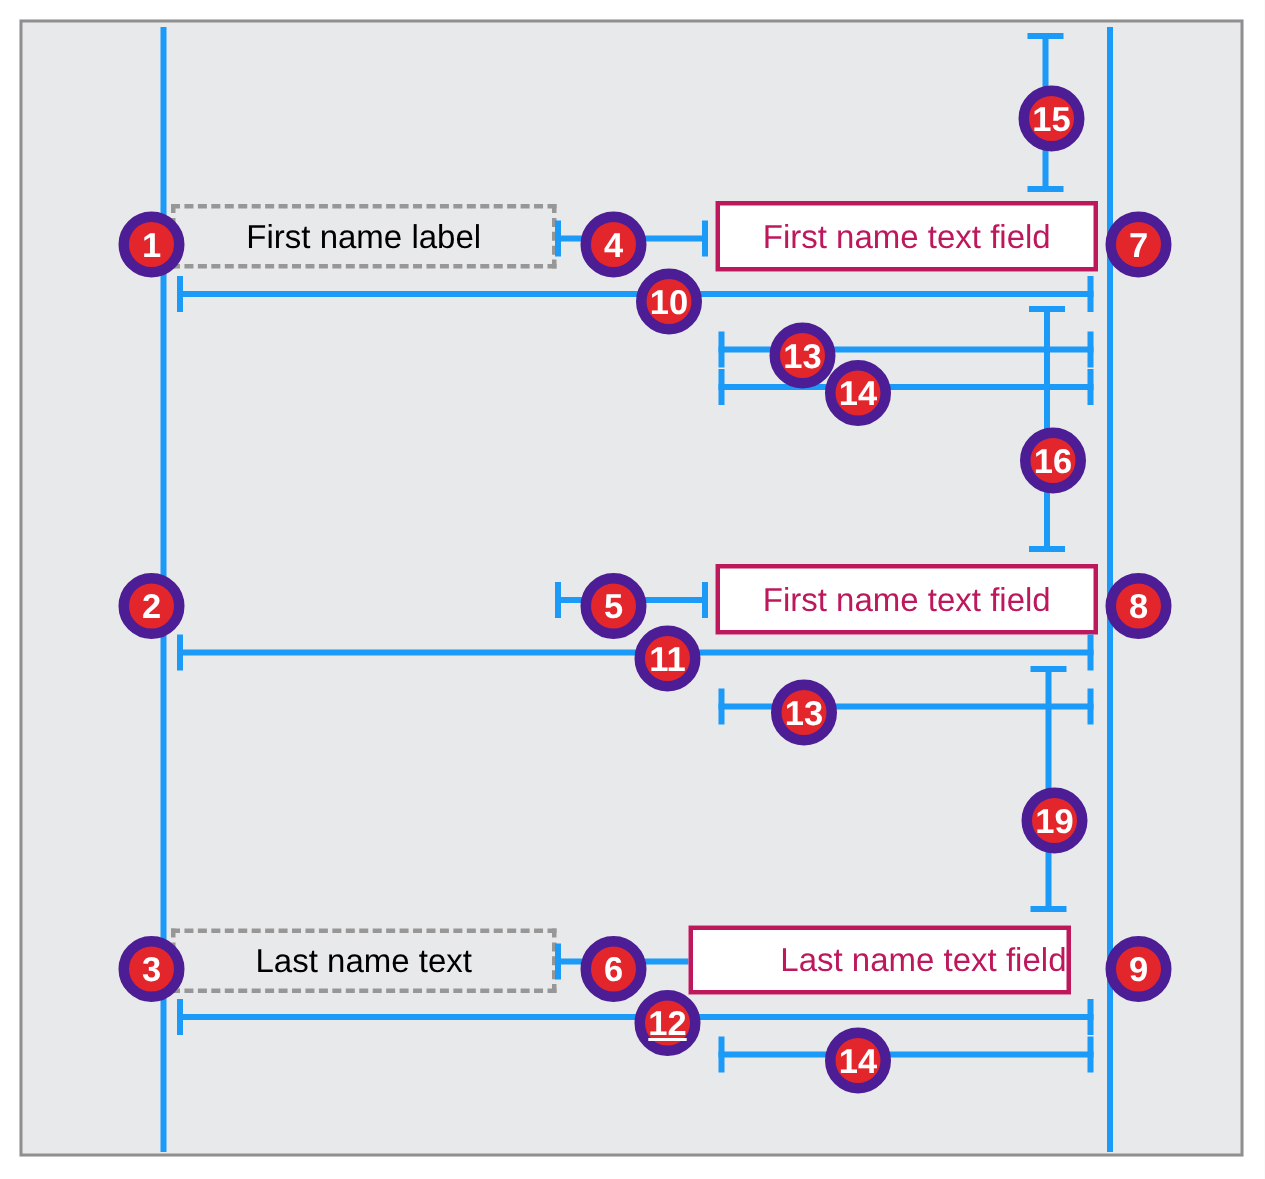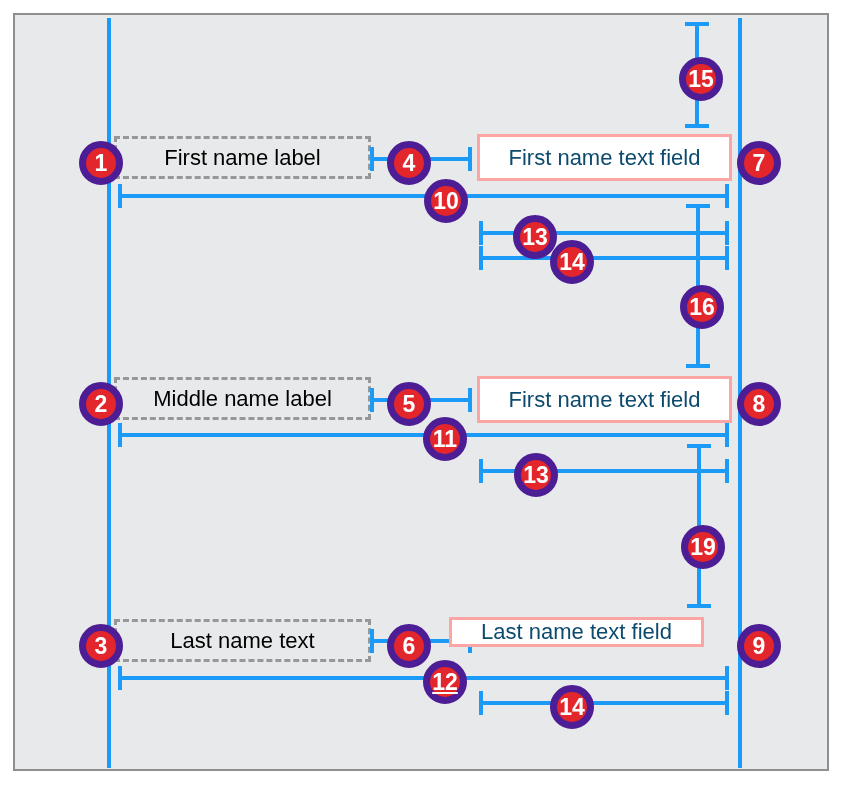--- a/index.html
+++ b/index.html
@@ -21,23 +21,23 @@
   
   .guide{position:absolute;width:4px;background:var(--blue);}
   
   .ph-box{
     position:absolute;box-sizing:border-box;border:3px dashed #979797;
     display:flex;align-items:center;justify-content:center;
     font-size:22px;color:#000;background:transparent;
   }
   
   .field-box{
-    position:absolute;box-sizing:border-box;border:3px solid #fca5a5;background:#ffffff;
+    position:absolute;box-sizing:border-box;border:3px solid #be185d;background:#ffffff;
     display:flex;align-items:center;justify-content:center;
-    font-size:22px;color:#0c4a6e;
+    font-size:22px;color:#be185d;
   }
   
   .meas-h{position:absolute;height:4px;background:var(--blue);}
   .meas-h::before,.meas-h::after{
     content:"";position:absolute;width:4px;height:24px;top:-10px;background:var(--blue);
   }
   .meas-h::before{left:0;}
   .meas-h::after{right:0;}
   
   .meas-v{position:absolute;width:4px;background:var(--blue);}
@@ -72,35 +72,32 @@
     <span>First name label</span>
   </div>
   <div class="meas-h" style="left:370px;top:157px;width:102px;"></div>
   <div class="field-box" style="left:477px;top:134px;width:255px;height:47px;">
     <span>First name text field</span>
   </div>
   <div class="meas-h" style="left:118px;top:194px;width:611px;"></div>
   <div class="meas-h" style="left:479px;top:231px;width:250px;"></div>
   <div class="meas-h" style="left:479px;top:256px;width:250px;"></div>
 
-  <div class="ph-box" style="left:114px;top:377px;width:257px;height:43px;">
-    <span>Middle name label</span>
-  </div>
   <div class="meas-h" style="left:370px;top:398px;width:102px;"></div>
   <div class="field-box" style="left:477px;top:376px;width:255px;height:47px;">
     <span>First name text field</span>
   </div>
   <div class="meas-h" style="left:118px;top:433px;width:611px;"></div>
   <div class="meas-h" style="left:479px;top:469px;width:250px;"></div>
 
   <div class="ph-box" style="left:114px;top:619px;width:257px;height:43px;">
     <span>Last name text</span>
   </div>
   <div class="meas-h" style="left:370px;top:639px;width:102px;"></div>
-  <div class="field-box" style="left:449px;top:617px;width:255px;height:30px;">
+  <div class="field-box" style="left:459px;top:617px;width:255px;height:46px;justify-content:flex-end;">
     <span>Last name text field</span>
   </div>
   <div class="meas-h" style="left:118px;top:676px;width:611px;"></div>
   <div class="meas-h" style="left:479px;top:701px;width:250px;"></div>
 
   <div class="badge" style="left:79px;top:141px;">1</div>
   <div class="badge" style="left:79px;top:382px;">2</div>
   <div class="badge" style="left:79px;top:624px;">3</div>
 
   <div class="badge" style="left:387px;top:141px;">4</div>

